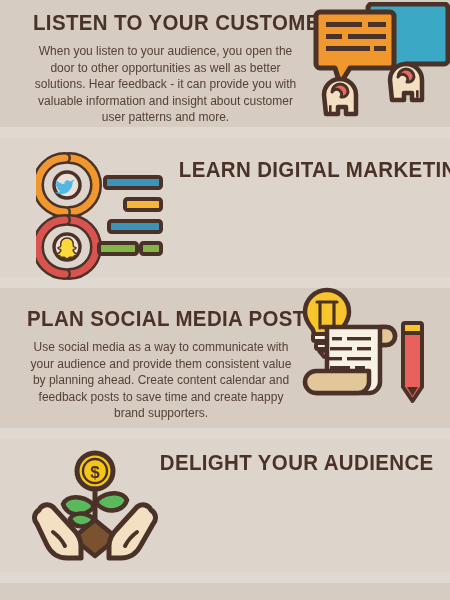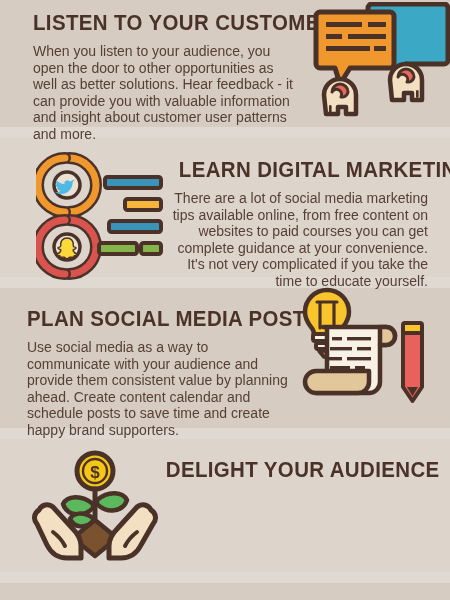--- a/index.html
+++ b/index.html
@@ -46,24 +46,25 @@
     text-transform: uppercase;
     transform: scaleX(0.93);
     margin: 0 0 7px 0;
     white-space: nowrap;
   }
   .sect-title.left  { transform-origin: left center;  }
   .sect-title.right { transform-origin: right center; }
 
   .sect-body {
     font-family: "Liberation Sans", sans-serif;
-    font-size: 14px;
+    font-size: 12px;
     line-height: 16.6px;
     color: #564036;
     margin: 0;
+    text-align: center;
   }
 
   .txt-left  { text-align: left;  }
   .txt-right { text-align: right; }
 
   .textblock { position: absolute; }
 
   
   .icon-wrap { position: absolute; }
   .icon-wrap svg { display: block; }
@@ -115,21 +116,20 @@
       <g>
         <path d="M80 78 a16 16 0 0 1 32 0 L112 98 H102 l0 -7 h-8 l0 7 H82 Z" fill="#f3dfc1" stroke="#4a3229" stroke-width="4.5" stroke-linejoin="round"></path>
         <path d="M88 75 a8 8 0 0 1 16 0 a6 6 0 0 1 -7 5 a5 5 0 0 0 -9 -5 Z" fill="#e8695f" stroke="#4a3229" stroke-width="3" stroke-linejoin="round"></path>
         <rect x="106" y="88" width="2.6" height="8" rx="1.3" fill="#4a3229"></rect>
       </g>
     </svg>
   </div>
 
   <div class="textblock txt-right" style="right:22px; top:157px; width:268px;">
     <h2 class="sect-title right">LEARN DIGITAL MARKETING</h2>
-    <p class="sect-body">There are a lot of social media marketing tips available online, from free content on websites to paid courses you can get complete guidance at your convenience. It's not very complicated if you take the time to educate yourself.</p>
   </div>
 
   <div class="icon-wrap" style="left:36px; top:152px;">
     <svg width="128" height="128" viewBox="0 0 128 128">
 
       <g>
         <path d="M33 6 a27 27 0 0 1 0 54" fill="none" stroke="#4a3229" stroke-width="12" stroke-linecap="round"></path>
         <path d="M33 6 a27 27 0 0 1 0 54" fill="none" stroke="#f0982d" stroke-width="7" stroke-linecap="round"></path>
         <path d="M29 6 a27 27 0 0 0 0 54" fill="none" stroke="#4a3229" stroke-width="12" stroke-linecap="round"></path>
         <path d="M29 6 a27 27 0 0 0 0 54" fill="none" stroke="#f0982d" stroke-width="7" stroke-linecap="round"></path>
@@ -149,21 +149,21 @@
       <rect x="69" y="25" width="56" height="11" rx="2.5" fill="#3a93b8" stroke="#4a3229" stroke-width="4"></rect>
       <rect x="89" y="47" width="36" height="11" rx="2.5" fill="#f5b63b" stroke="#4a3229" stroke-width="4"></rect>
       <rect x="73" y="69" width="52" height="11" rx="2.5" fill="#3a93b8" stroke="#4a3229" stroke-width="4"></rect>
       <rect x="63" y="91" width="38" height="11" rx="2.5" fill="#85b44a" stroke="#4a3229" stroke-width="4"></rect>
       <rect x="105" y="91" width="20" height="11" rx="2.5" fill="#85b44a" stroke="#4a3229" stroke-width="4"></rect>
     </svg>
   </div>
 
   <div class="textblock txt-left" style="left:27px; top:306px; width:268px;">
     <h2 class="sect-title left">PLAN SOCIAL MEDIA POSTS</h2>
-    <p class="sect-body">Use social media as a way to communicate with your audience and provide them consistent value by planning ahead. Create content calendar and schedule posts to save time and create happy brand supporters.</p>
+    <p class="sect-body">Use social media as a way to communicate with your audience and provide them consistent value by planning ahead. Create content calendar and feedback posts to save time and create happy brand supporters.</p>
   </div>
 
   <div class="icon-wrap" style="left:290px; top:286px;">
     <svg width="150" height="125" viewBox="0 0 150 125">
 
       <g>
         <path d="M37 4 a22 22 0 0 1 22 22 c0 9 -5 13 -7.5 17 c-1.5 2.4 -1.5 4 -1.5 6 H24 c0 -2 0 -3.6 -1.5 -6 C20 39 15 35 15 26 A22 22 0 0 1 37 4 Z" fill="#f8c52c" stroke="#4a3229" stroke-width="4.5" stroke-linejoin="round"></path>
         <path d="M30 16 v26 M44 16 v26 M27 16 h20" fill="none" stroke="#4a3229" stroke-width="3.2" stroke-linecap="round"></path>
         <rect x="23" y="48" width="28" height="7" rx="2" fill="#f7f1e6" stroke="#4a3229" stroke-width="4"></rect>
         <rect x="26" y="57" width="22" height="6" rx="2" fill="#f7f1e6" stroke="#4a3229" stroke-width="4"></rect>
@@ -186,21 +186,21 @@
       </g>
 
       <g>
         <rect x="113" y="37" width="19" height="10" rx="2" fill="#f8c52c" stroke="#4a3229" stroke-width="4"></rect>
         <path d="M113 47 h19 v54 l-9.5 14 l-9.5 -14 Z" fill="#e8615c" stroke="#4a3229" stroke-width="4" stroke-linejoin="round"></path>
         <path d="M117 101 h11 l-5.5 9 Z" fill="#4a3229"></path>
       </g>
     </svg>
   </div>
 
-  <div class="textblock txt-right" style="right:22px; top:450px; width:282px;margin-top:7px;">
+  <div class="textblock txt-right" style="right:28px; top:450px; width:282px;">
     <h2 class="sect-title right">DELIGHT YOUR AUDIENCE</h2>
   </div>
 
   <div class="icon-wrap" style="left:25px; top:448px;">
     <svg width="140" height="120" viewBox="0 0 140 120">
 
       <g>
         <circle cx="70" cy="23" r="18" fill="#f5c518" stroke="#4a3229" stroke-width="5"></circle>
         <circle cx="70" cy="23" r="12" fill="none" stroke="#4a3229" stroke-width="2.4"></circle>
         <text x="70" y="30" text-anchor="middle" font-family="'Liberation Sans', sans-serif" font-size="17" font-weight="bold" fill="#4a3229">$</text>

